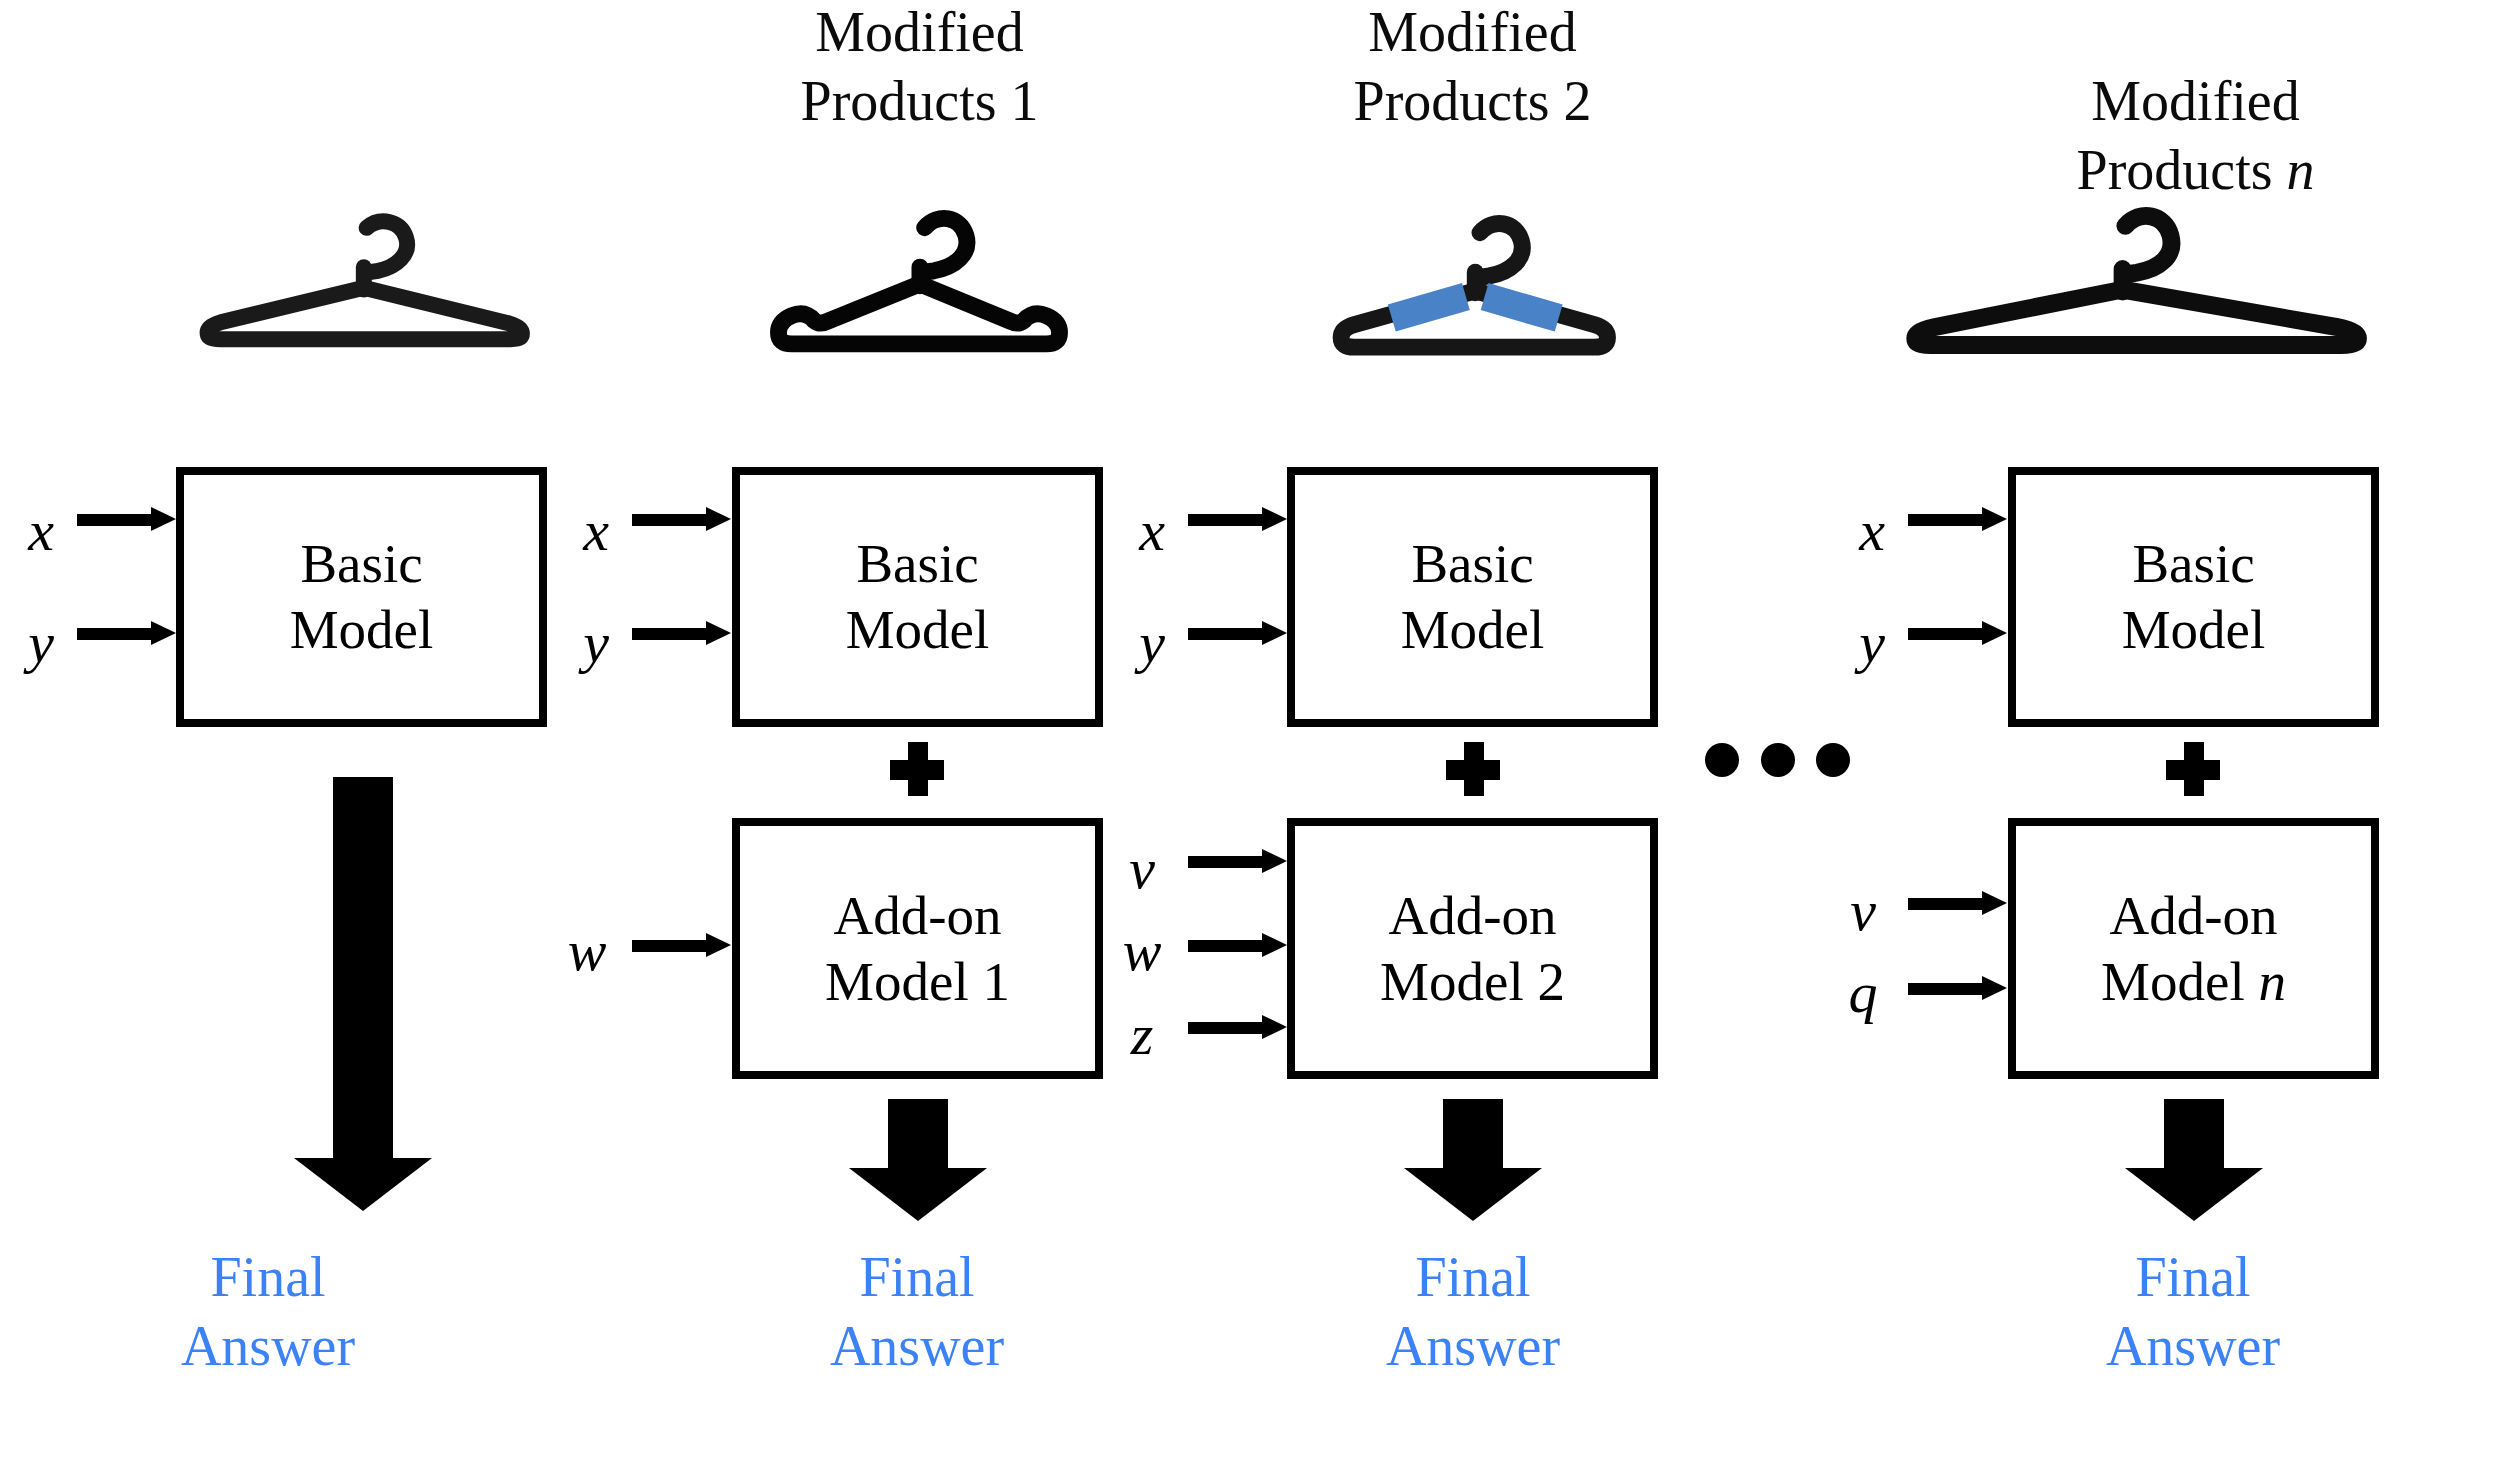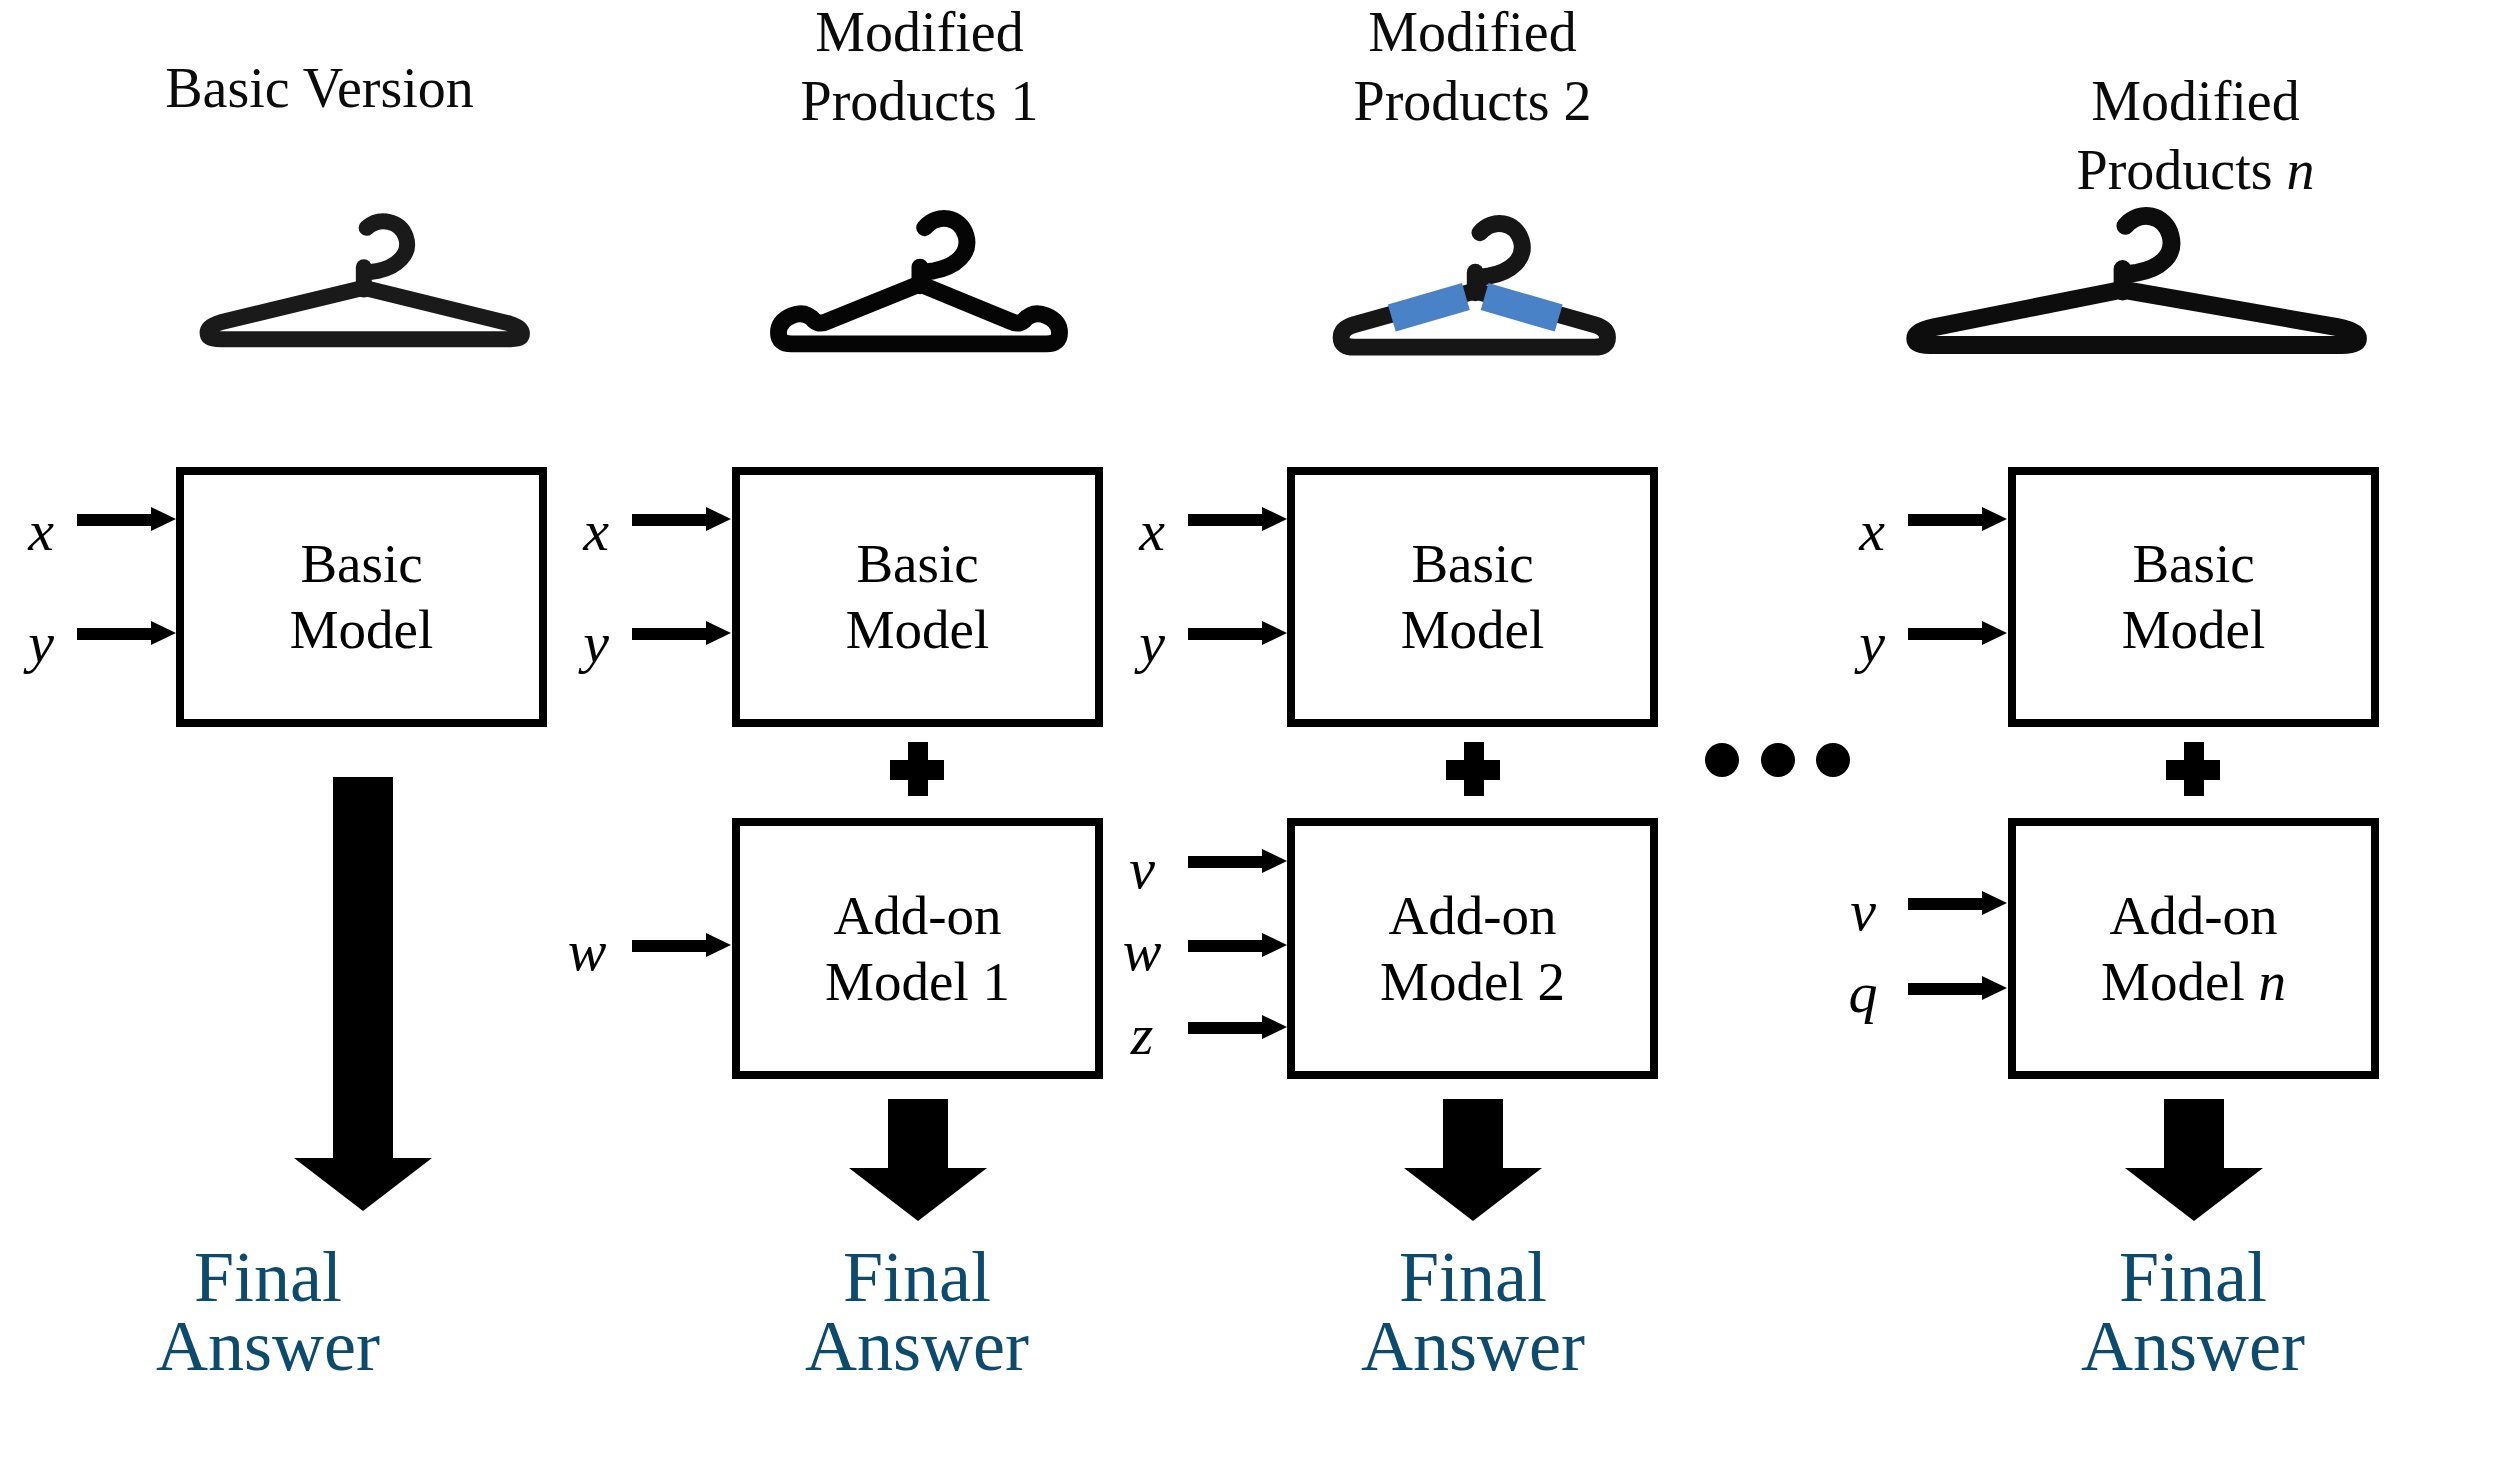--- a/index.html
+++ b/index.html
@@ -64,30 +64,29 @@
     width:0;height:0;border-left:69px solid transparent;
     border-right:69px solid transparent;border-top:53px solid #000;
   }
 
   
   .dots{position:absolute;display:flex;gap:21.6px;align-items:center;}
   .dots span{display:block;width:34px;height:34px;border-radius:50%;background:#000;}
 
   
   .final{
-    position:absolute;text-align:center;font-size:72px;line-height:69px;
-    white-space:pre-line;color:#0c4a6e;
+    position:absolute;text-align:center;font-size:56px;line-height:69px;
+    white-space:pre-line;color:#3b82f6;
   }
 </style>
 </head>
 <body>
 
 <div class="stage">
 
-  <div class="col-title" style="left:38px;top:54px;width:563px;">Basic Version</div>
 
   <div class="hanger" style="left:192px;top:211px;width:338px;height:131px;">
     <svg width="338" height="131" viewBox="0 0 360 140">
       <path d="M186 18 C 200 6, 222 10, 228 28 C 234 46, 218 60, 198 64 L 184 66" fill="none" stroke="#1a1a1a" stroke-width="17" stroke-linecap="round"></path>
       <path d="M183 60 L183 84" fill="none" stroke="#1a1a1a" stroke-width="17" stroke-linecap="round"></path>
       <path d="M183 82 L 338 120 Q 352 124 352 131 Q 352 137 340 137 L 30 137
                Q 16 137 16 130 Q 16 123 30 119 Z" fill="none" stroke="#1a1a1a" stroke-width="17" stroke-linejoin="round"></path>
     </svg>
   </div>
 

